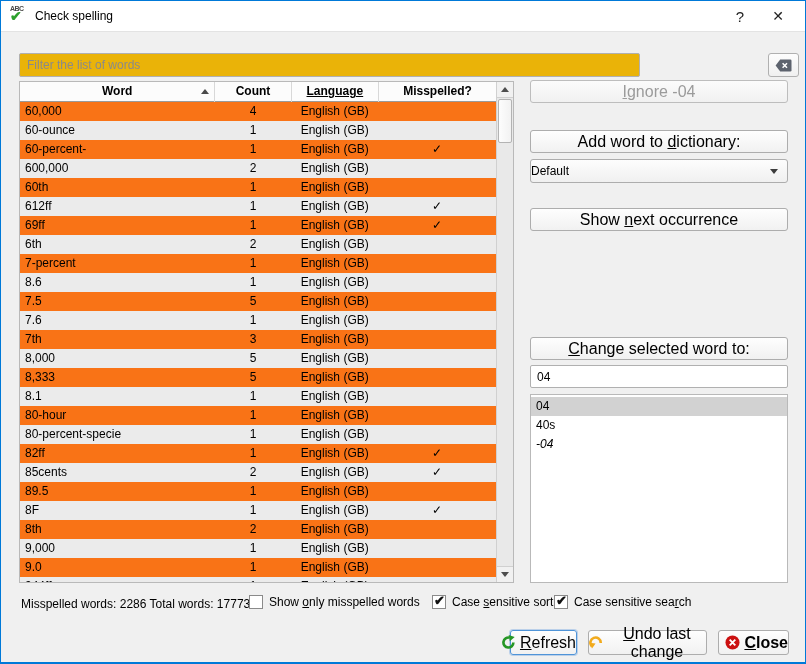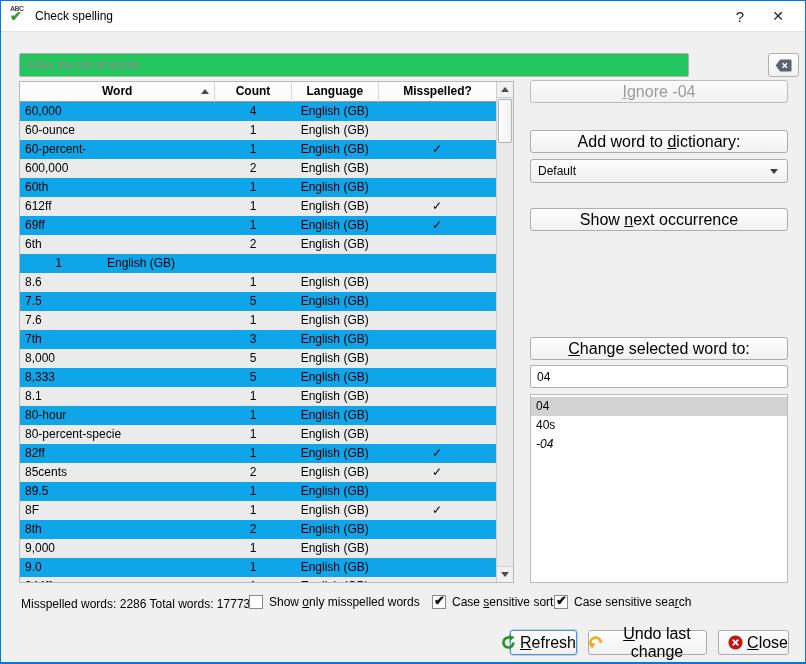--- a/index.html
+++ b/index.html
@@ -19,39 +19,39 @@
   .abc-icon { position:absolute; left:9px; top:4px; width:22px; height:24px; text-align:left; }
   .abc-icon .abc { display:block; font-size:7px; font-weight:bold; color:#4a4a4a; line-height:7px; letter-spacing:-0.5px; }
   .abc-icon .chk { display:block; font-size:14px; font-weight:bold; color:#2ca02c; line-height:13px; margin-top:-2px; }
   .win-title { position:absolute; left:34px; top:8px; font-size:12px; color:#000; }
   .tb-btn { position:absolute; top:0; height:31px; width:34px; text-align:center; line-height:31px;
     font-size:15px; color:#222; cursor:default; }
   .tb-help { left:722px; }
   .tb-close { left:760px; font-size:14px; }
 
   
-  .filter-input { position:absolute; left:18px; top:52px; width:670px; height:24px;
-    border:1px solid #b0b0b0; border-radius:2px; background:#22c55e; padding:0 7px;
+  .filter-input { position:absolute; left:18px; top:52px; width:621px; height:24px;
+    border:1px solid #b0b0b0; border-radius:2px; background:#eab308; padding:0 7px;
     font-family:"Liberation Sans",sans-serif; font-size:12px; color:#000; outline:none; }
   .filter-input::placeholder { color:#8a8a8a; }
   .clear-btn { position:absolute; left:767px; top:52px; width:31px; height:24px;
     background:linear-gradient(#fdfdfd,#f0f0f0); border:1px solid #b0b0b0; border-radius:3px;
     display:flex; align-items:center; justify-content:center; }
 
   
   .table { position:absolute; left:18px; top:80px; width:495px; height:502px;
     background:#fff; border:1px solid #b9b9b9; }
   .thead { position:absolute; left:0; top:0; right:17px; height:20px; display:flex;
     background:#fcfcfc; border-bottom:1px solid #9a9a9a; font-weight:bold; }
   .th { height:20px; line-height:19px; text-align:center; border-right:1px solid #d8d8d8; position:relative; }
-  .th-word { width:197px; } .th-count { width:77px; } .th-lang { width:88px; } .th-miss { width:118px; border-right:none; }
+  .th-word { width:197px; } .th-count { width:77px; } .th-lang { width:88px;text-decoration:underline; } .th-miss { width:118px; border-right:none; }
   .sort-arrow { position:absolute; right:5px; top:7px; width:0; height:0;
     border-left:4px solid transparent; border-right:4px solid transparent; border-bottom:5px solid #4a4a4a; }
   .tbody { position:absolute; left:0; top:20px; right:17px; bottom:0; overflow:hidden; }
-  .trow { display:flex; height:19px; line-height:19px; background:#0ea5e9; }
+  .trow { display:flex; height:19px; line-height:19px; background:#f97316; }
   .trow:nth-child(even) { background:#ebebeb; }
   .tcell { overflow:hidden; white-space:nowrap; }
   .c-word { width:197px; padding-left:5px; }
   .c-count { width:77px; text-align:center; }
   .c-lang { width:88px; text-align:center; }
   .c-miss { width:119px; text-align:center; font-size:12px; }
 
   
   .vscroll { position:absolute; right:0; top:0; bottom:0; width:17px; background:#e9e9e9; border-left:1px solid #d0d0d0; }
   .sb-up, .sb-down { position:absolute; left:0; right:0; height:16px; background:#f1f1f1;
@@ -67,21 +67,21 @@
   .btn { position:absolute; left:529px; width:258px; height:23px;
     background:linear-gradient(#fefefe,#f1f1f1); border:1px solid #adadad; border-radius:3px;
     font-family:"Liberation Sans",sans-serif; font-size:16px; color:#000; text-align:center; line-height:21px; }
   .btn:disabled, .btn.disabled { color:#9b9b9b; background:linear-gradient(#fbfbfb,#f1f1f1); border-color:#bdbdbd; }
   .u { text-decoration:underline; }
 
   .btn-ignore { top:79px; }
   .btn-addword { top:129px; }
   .dict-select { position:absolute; left:529px; top:158px; width:258px; height:24px;
     background:linear-gradient(#fdfdfd,#f0f0f0); border:1px solid #adadad; border-radius:3px;
-    line-height:22px; padding-left:7px; }
+    line-height:22px; }
   .dd-arrow { position:absolute; right:9px; top:9px; width:0; height:0;
     border-left:4px solid transparent; border-right:4px solid transparent; border-top:5px solid #3c3c3c; }
   .btn-shownext { top:207px; }
   .btn-change { top:336px; }
   .change-input { position:absolute; left:529px; top:364px; width:258px; height:23px;
     border:1px solid #b0b0b0; border-radius:2px; background:#fff; padding:0 6px;
     font-family:"Liberation Sans",sans-serif; font-size:12px; outline:none; }
   .sugg-list { position:absolute; left:529px; top:393px; width:258px; height:189px;
     background:#fff; border:1px solid #b9b9b9; overflow:hidden; padding-top:2px; }
   .sugg { height:19px; line-height:19px; padding-left:5px; }
@@ -95,21 +95,21 @@
   .cb-box .mark { position:absolute; left:1px; top:-3px; font-size:13px; font-weight:bold; color:#111; }
   .cb1 { left:248px; } .cb2 { left:431px; } .cb3 { left:553px; }
 
   
   .fbtn { position:absolute; top:629px; height:25px; border:1px solid #adadad; border-radius:3px;
     background:linear-gradient(#fefefe,#f1f1f1); font-family:"Liberation Sans",sans-serif; font-size:16px;
     display:flex; align-items:center; justify-content:flex-end; gap:4px; }
   .fbtn svg { flex:0 0 auto; }
   .btn-refresh { left:509px; width:67px; border-color:#4f94d8; box-shadow:0 0 0 1px rgba(90,150,220,0.35); }
   .btn-undo { left:587px; width:119px; }
-  .btn-close { left:717px; width:71px; }
+  .btn-close { left:717px; width:71px;font-weight:bold; }
 </style>
 </head>
 <body>
 
 <div class="window">
 
   <div class="titlebar">
     <div class="abc-icon">
       <span class="abc">ABC</span>
       <span class="chk">✔</span>
@@ -186,20 +186,21 @@
           <div class="tcell c-lang">English (GB)</div>
           <div class="tcell c-miss">✓</div>
         </div>
         <div class="trow">
           <div class="tcell c-word">6th</div>
           <div class="tcell c-count">2</div>
           <div class="tcell c-lang">English (GB)</div>
           <div class="tcell c-miss"></div>
         </div>
         <div class="trow">
+          <div class="tcell c-word">7-percent</div>
           <div class="tcell c-count">1</div>
           <div class="tcell c-lang">English (GB)</div>
           <div class="tcell c-miss"></div>
         </div>
         <div class="trow">
           <div class="tcell c-word">8.6</div>
           <div class="tcell c-count">1</div>
           <div class="tcell c-lang">English (GB)</div>
           <div class="tcell c-miss"></div>
         </div>

